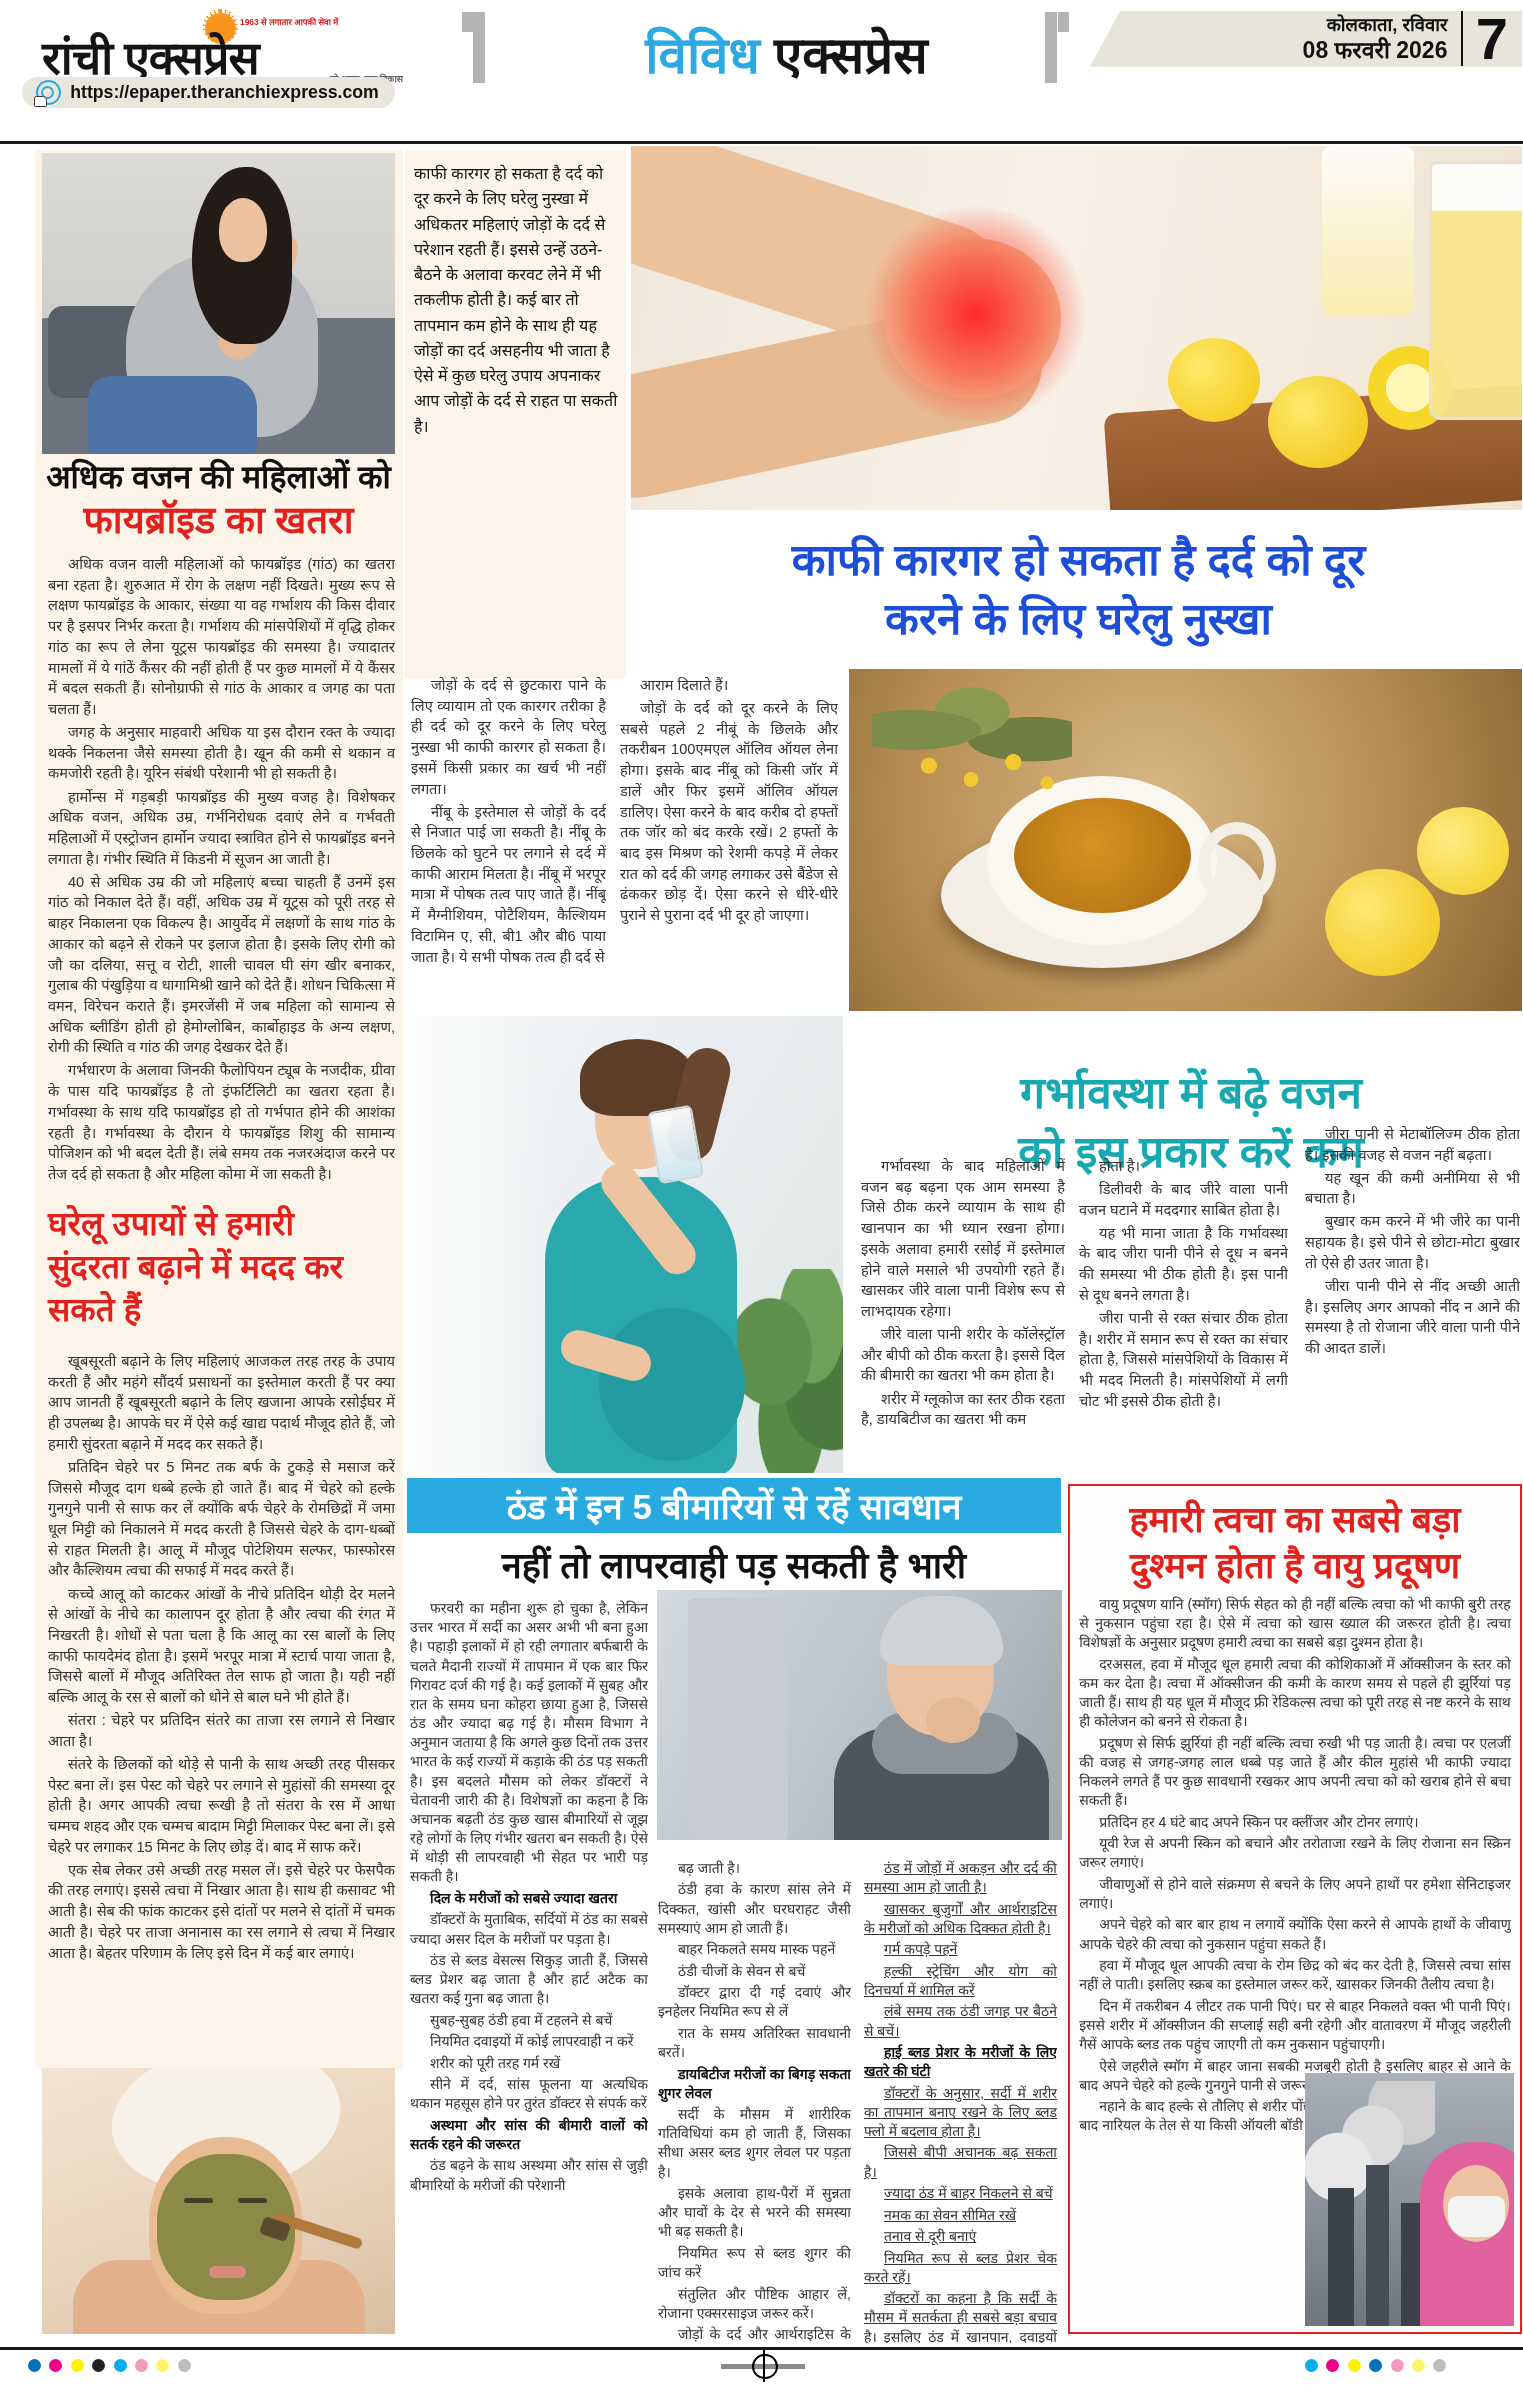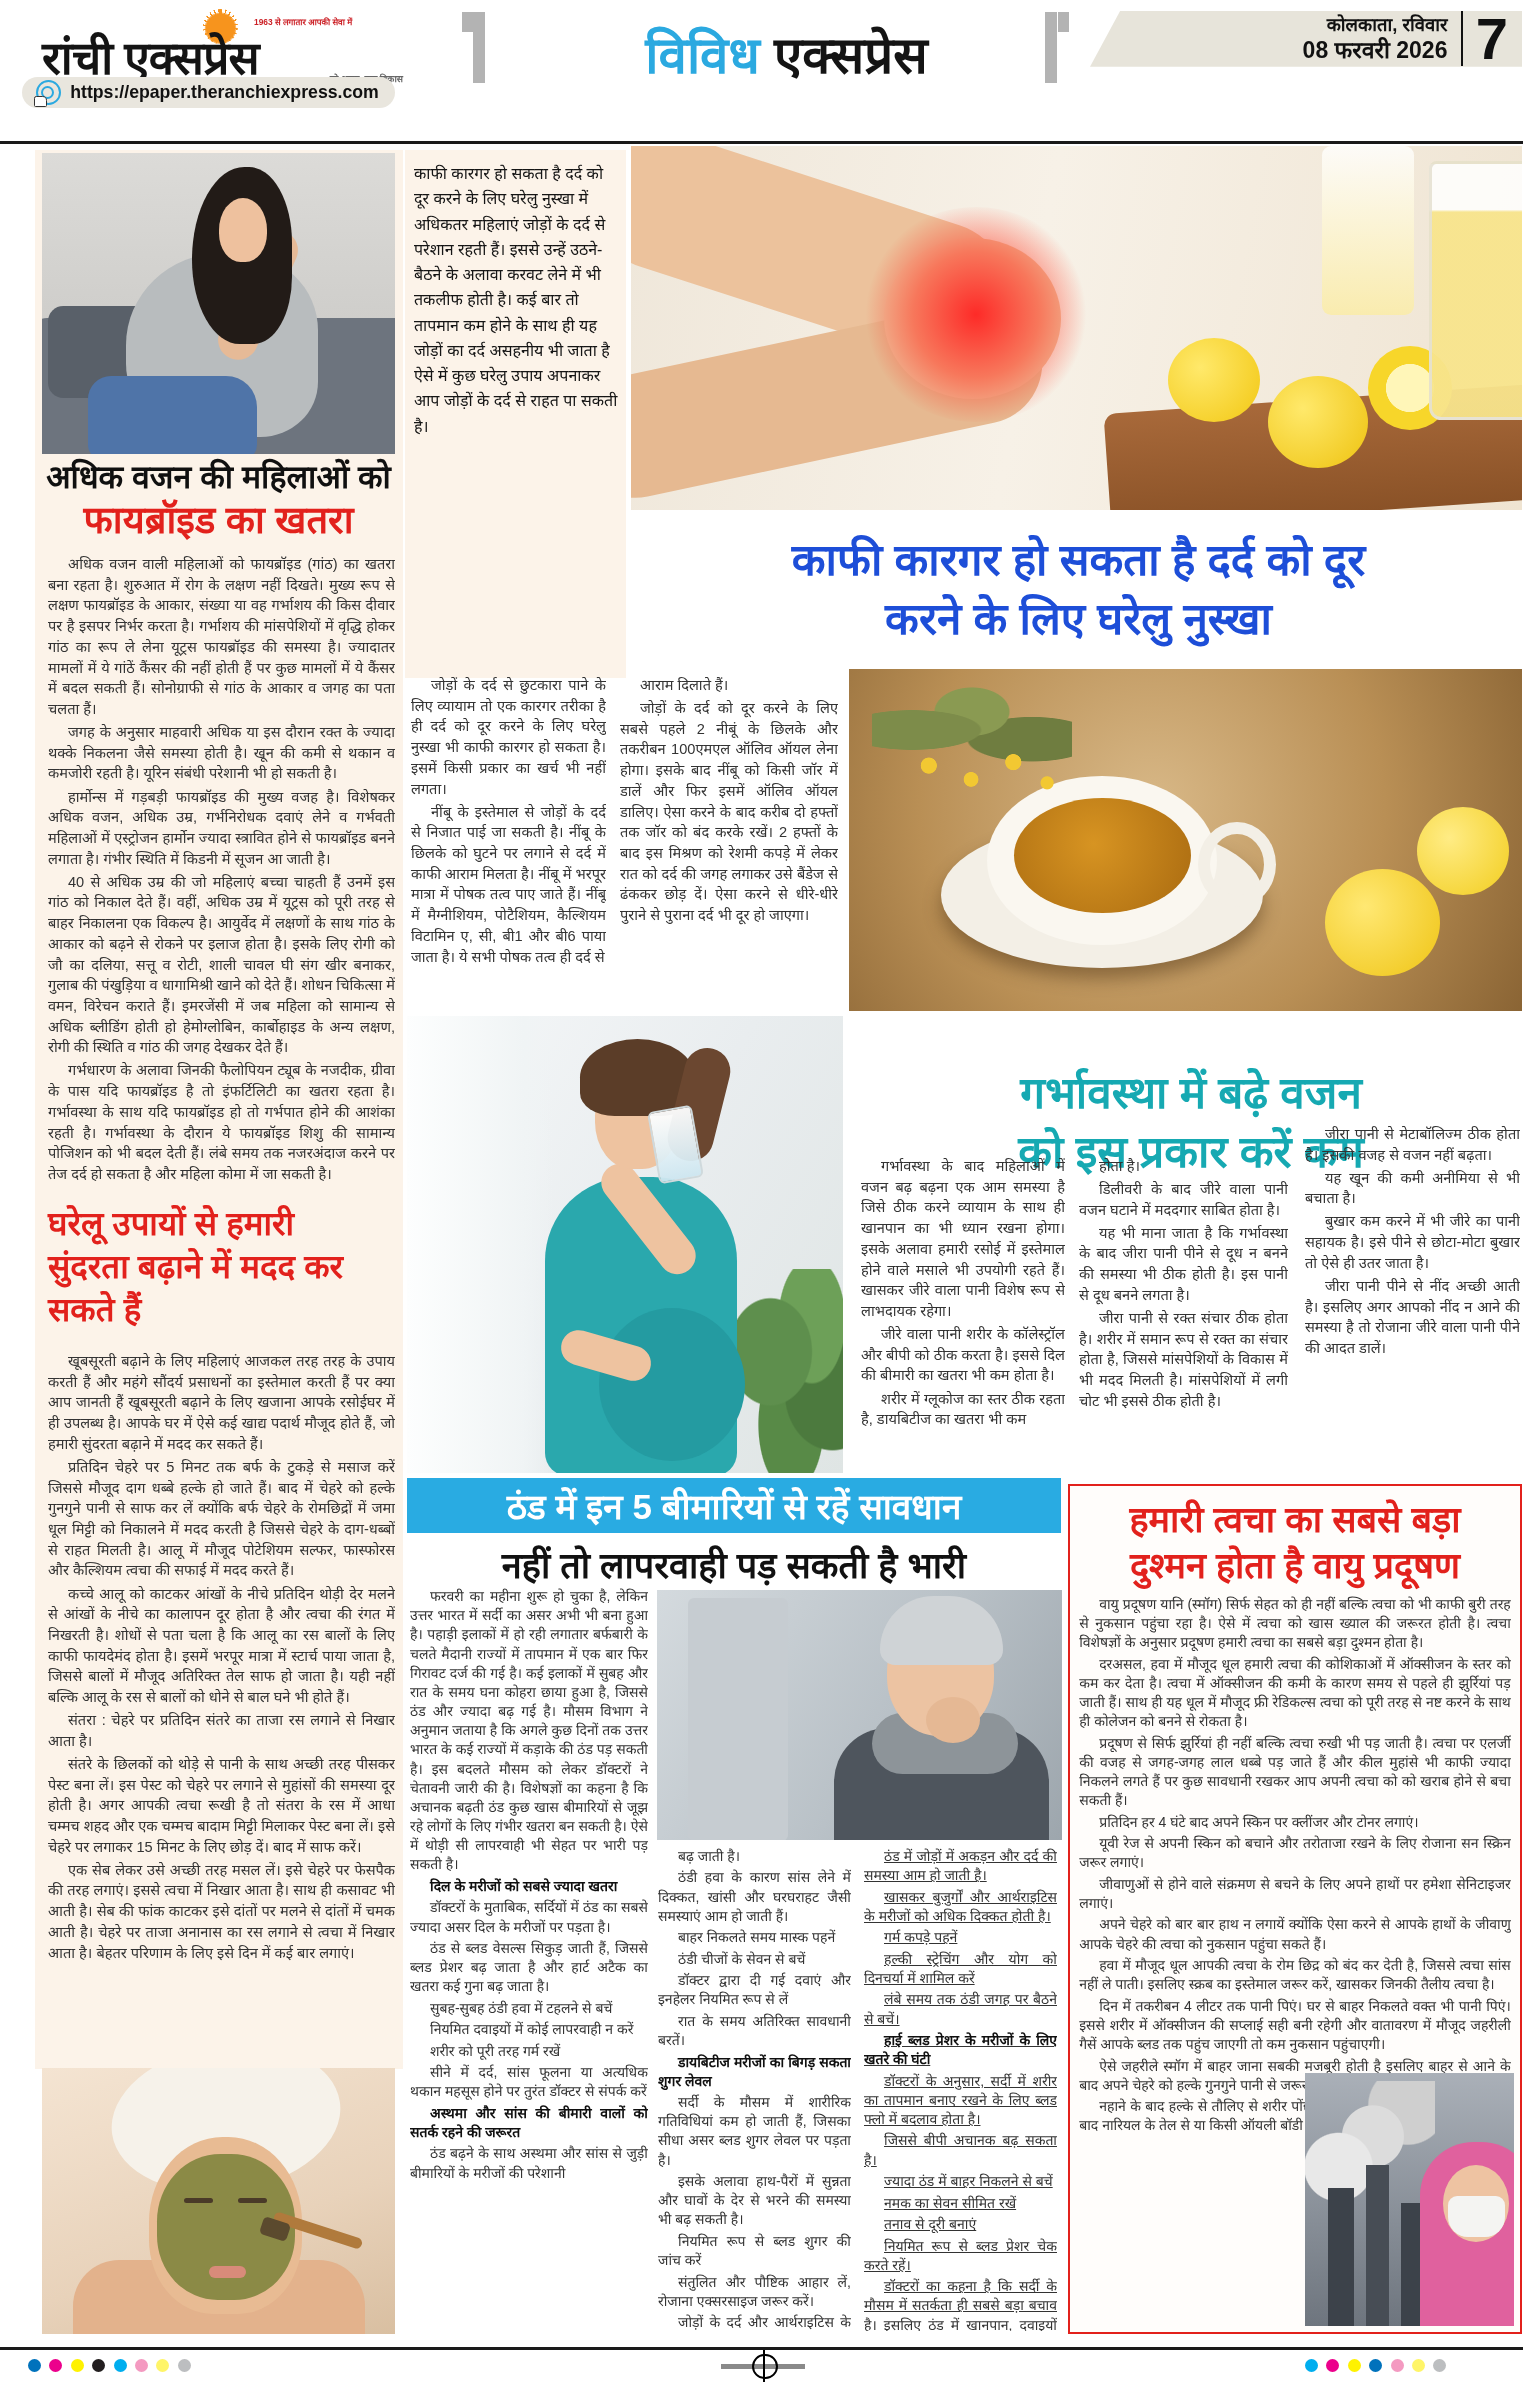--- a/index.html
+++ b/index.html
@@ -28,40 +28,40 @@
   .hl-big-red{font-size:44px;font-weight:800;color:#1d4ed8;text-align:center;line-height:1.35;}
   .hl-teal{font-size:44px;font-weight:800;color:#16a9b2;text-align:center;line-height:1.35;}
   .hl-beauty{font-size:33px;font-weight:800;color:#e2211c;line-height:1.3;}
   .banner{background:#29abe2;color:#fff;font-size:35px;font-weight:800;text-align:center;display:flex;align-items:center;justify-content:center;}
   .subhead{font-size:36px;font-weight:800;color:#111;text-align:center;}
   .hl-poll{font-size:36px;font-weight:800;color:#e2211c;text-align:center;line-height:1.3;}
   
   .body{font-size:14.6px;line-height:1.42;color:#333;text-align:justify;overflow:hidden;}
   .body p{margin:0 0 2.3px 0;text-indent:20px;}
   .body p.ld{font-weight:700;color:#101010;}
-  .body-sm{font-size:14px;line-height:1.37;}
+  .body-sm{font-size:14px;line-height:1.37;margin-top:12px;}
   .intro{font-size:16px;line-height:1.58;color:#151515;font-weight:500;text-align:left;overflow:hidden;}
   .cream{background:#fcf3e9;}
   
   .pollbox{border:2.3px solid #e2211c;background:#fffdfb;box-sizing:border-box;}
   
   .dot{display:inline-block;width:13px;height:13px;border-radius:50%;margin-right:8.4px;vertical-align:middle;}
   .regline{background:#8a8a8a;}
   .regcircle{border:2.3px solid #000;border-radius:50%;background:transparent;}
 </style>
 </head>
 <body>
 
 <div id="page">
 
   <div class="abs" style="left:42px;top:14px;width:361px;height:61px;">
     <span class="abs" style="left:161px;top:-4.6px;width:35px;height:35px;border-radius:50%;
              background:radial-gradient(circle at 50% 55%, #f7941d 0 54%, rgba(247,148,29,.55) 60%, transparent 62%),
              repeating-conic-gradient(#f7941d 0 5deg, transparent 5deg 16deg);"></span>
-    <span class="abs mast-tag-top" style="left:212px;top:1.5px;white-space:nowrap;">1963 से लगातार आपकी सेवा में</span>
+    <span class="abs mast-tag-top" style="left:198px;top:1.5px;white-space:nowrap;">1963 से लगातार आपकी सेवा में</span>
     <div class="abs mast-title" style="left:0;top:10.7px;">रांची एक्सप्रेस</div>
     <span class="abs mast-tag-bot" style="right:0;top:58px;">सो अलग, नया विकास</span>
   </div>
 
   <div class="abs urlbar" style="left:21.5px;top:77px;width:345px;height:31px;">
     <span style="display:inline-block;width:21.5px;height:21.5px;border-radius:50%;border:2.3px solid #2ba9e0;position:relative;flex:0 0 auto;">
       <span style="position:absolute;left:3.8px;top:3.8px;width:9.2px;height:9.2px;border-radius:50%;border:2.3px solid #2ba9e0;"></span>
       <span style="position:absolute;left:-3.1px;bottom:-3.8px;width:10.7px;height:9.2px;background:#fff;border:1.5px solid #333;border-radius:2.3px 4.6px 1.5px 1.5px;"></span>
     </span>
     <span class="urltxt">https://epaper.theranchiexpress.com</span>

